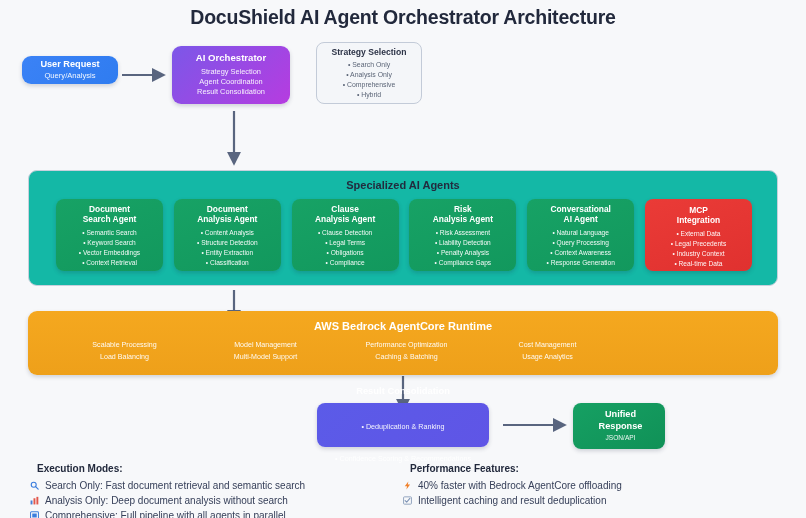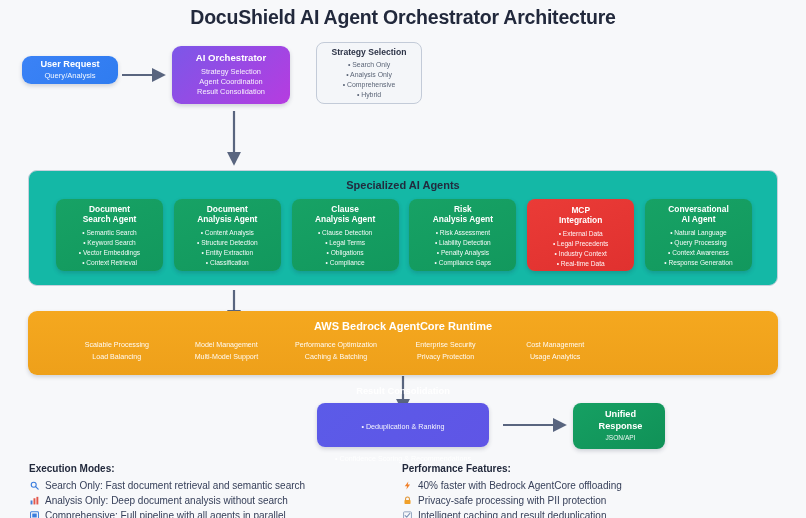--- a/index.html
+++ b/index.html
@@ -204,20 +204,21 @@
     position: absolute;
     top: 463px;
   }
   #legend-exec { left: 29px; width: 360px; }
   #legend-perf { left: 402px; width: 380px; }
   .legend-title {
     font-size: 10px;
     font-weight: bold;
     color: #22293c;
     margin-bottom: 6px;
+    margin-left: 8px;
   }
   .legend-row {
     display: flex;
     align-items: center;
     margin-bottom: 4px;
   }
   .legend-row .l-icon {
     width: 11px;
     height: 11px;
     margin-right: 5px;
@@ -328,63 +329,59 @@
         <div class="a-title">
           <span>Risk</span><br>
           <span>Analysis Agent</span>
         </div>
         <div class="a-item">• Risk Assessment</div>
         <div class="a-item">• Liability Detection</div>
         <div class="a-item">• Penalty Analysis</div>
         <div class="a-item">• Compliance Gaps</div>
       </div>
 
+      <div class="agent-card green">
+        <div class="a-title">
+          <span>Conversational</span><br>
+          <span>AI Agent</span>
+        </div>
+        <div class="a-item">• Natural Language</div>
+        <div class="a-item">• Query Processing</div>
+        <div class="a-item">• Context Awareness</div>
+        <div class="a-item">• Response Generation</div>
+      </div>
+
       <div class="agent-card red">
         <div class="a-title">
           <span>MCP</span><br>
           <span>Integration</span>
         </div>
         <div class="a-item">• External Data</div>
         <div class="a-item">• Legal Precedents</div>
         <div class="a-item">• Industry Context</div>
         <div class="a-item">• Real-time Data</div>
-      </div>
-
-      <div class="agent-card green">
-        <div class="a-title">
-          <span>Conversational</span><br>
-          <span>AI Agent</span>
-        </div>
-        <div class="a-item">• Natural Language</div>
-        <div class="a-item">• Query Processing</div>
-        <div class="a-item">• Context Awareness</div>
-        <div class="a-item">• Response Generation</div>
       </div>
 
     </div>
   </div>
 
   <div id="aws-band">
     <div class="band-title">AWS Bedrock AgentCore Runtime</div>
     <div class="band-cols">
       <div class="band-col">
         <div class="b-line">Scalable Processing</div>
         <div class="b-line">Load Balancing</div>
       </div>
       <div class="band-col">
         <div class="b-line">Model Management</div>
         <div class="b-line">Multi-Model Support</div>
       </div>
       <div class="band-col">
         <div class="b-line">Performance Optimization</div>
         <div class="b-line">Caching &amp; Batching</div>
-      </div>
-      <div class="band-col">
-        <div class="b-line">Enterprise Security</div>
-        <div class="b-line">Privacy Protection</div>
       </div>
       <div class="band-col">
         <div class="b-line">Cost Management</div>
         <div class="b-line">Usage Analytics</div>
       </div>
     </div>
   </div>
 
   <div class="node" id="result-consolidation">
     <div class="n-title">Result Consolidation</div>
@@ -440,29 +437,20 @@
 
     <div class="legend-row">
       <span class="l-icon ico-bolt">
         <svg width="9" height="9" viewBox="0 0 16 16" aria-hidden="true">
           <polygon points="9.5,0.8 3.2,9.2 7.2,9.2 6,15.2 12.6,6.4 8.5,6.4" fill="#f0802a"></polygon>
         </svg>
       </span>
       <span class="l-text">40% faster with Bedrock AgentCore offloading</span>
     </div>
 
-    <div class="legend-row">
-      <span class="l-icon ico-lock">
-        <svg width="9" height="9" viewBox="0 0 16 16" aria-hidden="true">
-          <path d="M4.6 7 V5 a3.4 3.4 0 0 1 6.8 0 V7" fill="none" stroke="#e0902a" stroke-width="1.8"></path>
-          <rect x="2.6" y="7" width="10.8" height="7.4" rx="1.3" fill="#f0a02a"></rect>
-        </svg>
-      </span>
-      <span class="l-text">Privacy-safe processing with PII protection</span>
-    </div>
 
     <div class="legend-row">
       <span class="l-icon ico-chk">
         <svg width="9" height="9" viewBox="0 0 16 16" aria-hidden="true">
           <rect x="1" y="1.5" width="14" height="13" rx="1.5" fill="none" stroke="#8fa2bd" stroke-width="1.7"></rect>
           <polyline points="3.8,8.2 6.6,11 12.2,4.3" fill="none" stroke="#7d93b5" stroke-width="1.9" stroke-linecap="round" stroke-linejoin="round"></polyline>
         </svg>
       </span>
       <span class="l-text">Intelligent caching and result deduplication</span>
     </div>

